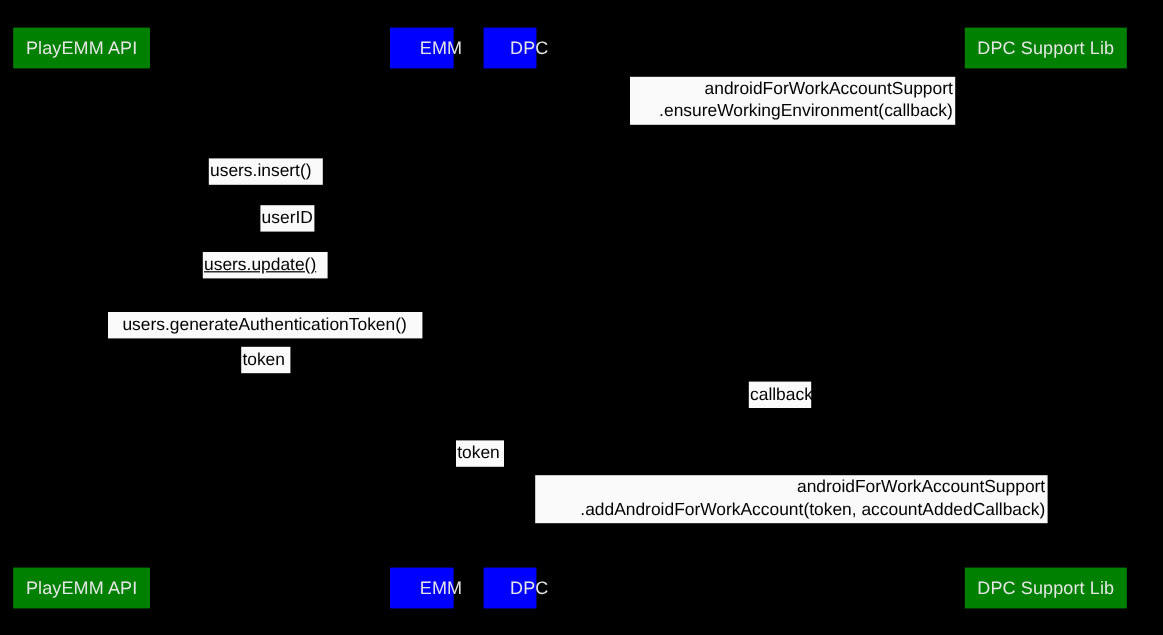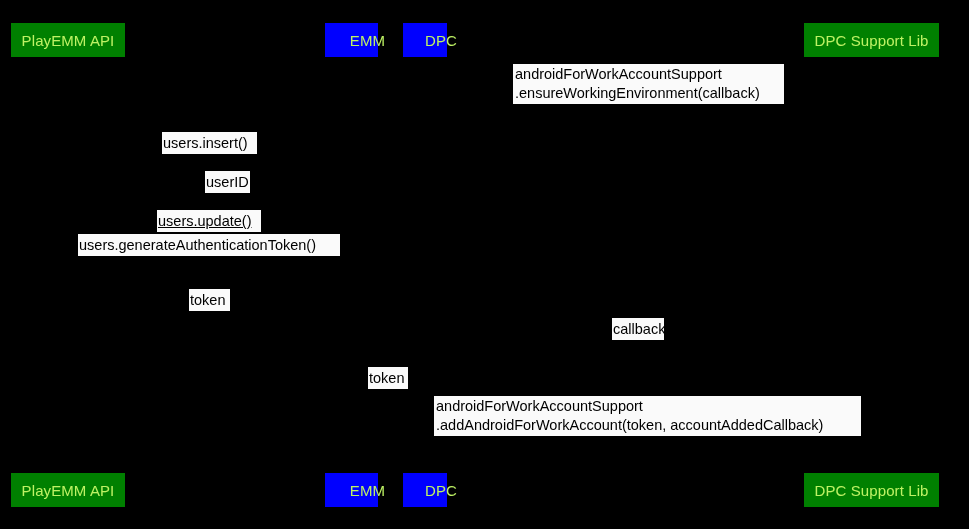--- a/index.html
+++ b/index.html
@@ -16,40 +16,41 @@
     width: 969px;
     height: 529px;
     background: #000000;
     overflow: hidden;
   }
   .actor-box {
     position: absolute;
     display: flex;
     align-items: center;
     justify-content: center;
-    color: #bef264;
+    color: #e5e5e5;
     font-size: 15px;
     line-height: 1;
     letter-spacing: 0.1px;
     white-space: nowrap;
     box-sizing: border-box;
   }
   .actor-green { background: #008000; }
   .actor-blue  { background: #0000ff; padding-left: 32px; }
 
   .msg-label {
     position: absolute;
     background: #fafafa;
     color: #000000;
     font-size: 14.5px;
     line-height: 19px;
     white-space: pre;
-    text-align: left;
+    text-align: right;
     box-sizing: border-box;
     padding: 1px 2px 2px 2px;
+    margin-left: 12px;
   }
   .msg-label.single {
     line-height: 20px;
     padding: 1px 13px 1px 1px;
   }
 </style>
 </head>
 <body>
 
 <div id="canvas">
@@ -72,21 +73,21 @@
 
   <div class="msg-label" style="left:513px; top:64px; width:271px; height:40px;">androidForWorkAccountSupport
 .ensureWorkingEnvironment(callback)</div>
 
   <div class="msg-label single" style="left:162px; top:132px; width:95px; height:22px;">users.insert()</div>
 
   <div class="msg-label single" style="left:205px; top:171px; width:45px; height:22px;">userID</div>
 
   <div class="msg-label single" style="left:157px; top:210px; width:104px; height:22px;text-decoration:underline;">users.update()</div>
 
-  <div class="msg-label single" style="left:78px; top:234px; width:262px; height:22px;">users.generateAuthenticationToken()</div>
+  <div class="msg-label single" style="left:78px; top:260px; width:262px; height:22px;">users.generateAuthenticationToken()</div>
 
   <div class="msg-label single" style="left:189px; top:289px; width:41px; height:22px;">token</div>
 
   <div class="msg-label single" style="left:612px; top:318px; width:52px; height:22px;">callback()</div>
 
   <div class="msg-label single" style="left:368px; top:367px; width:40px; height:22px;">token</div>
 
   <div class="msg-label" style="left:434px; top:396px; width:427px; height:40px;">androidForWorkAccountSupport
 .addAndroidForWorkAccount(token, accountAddedCallback)</div>
 

